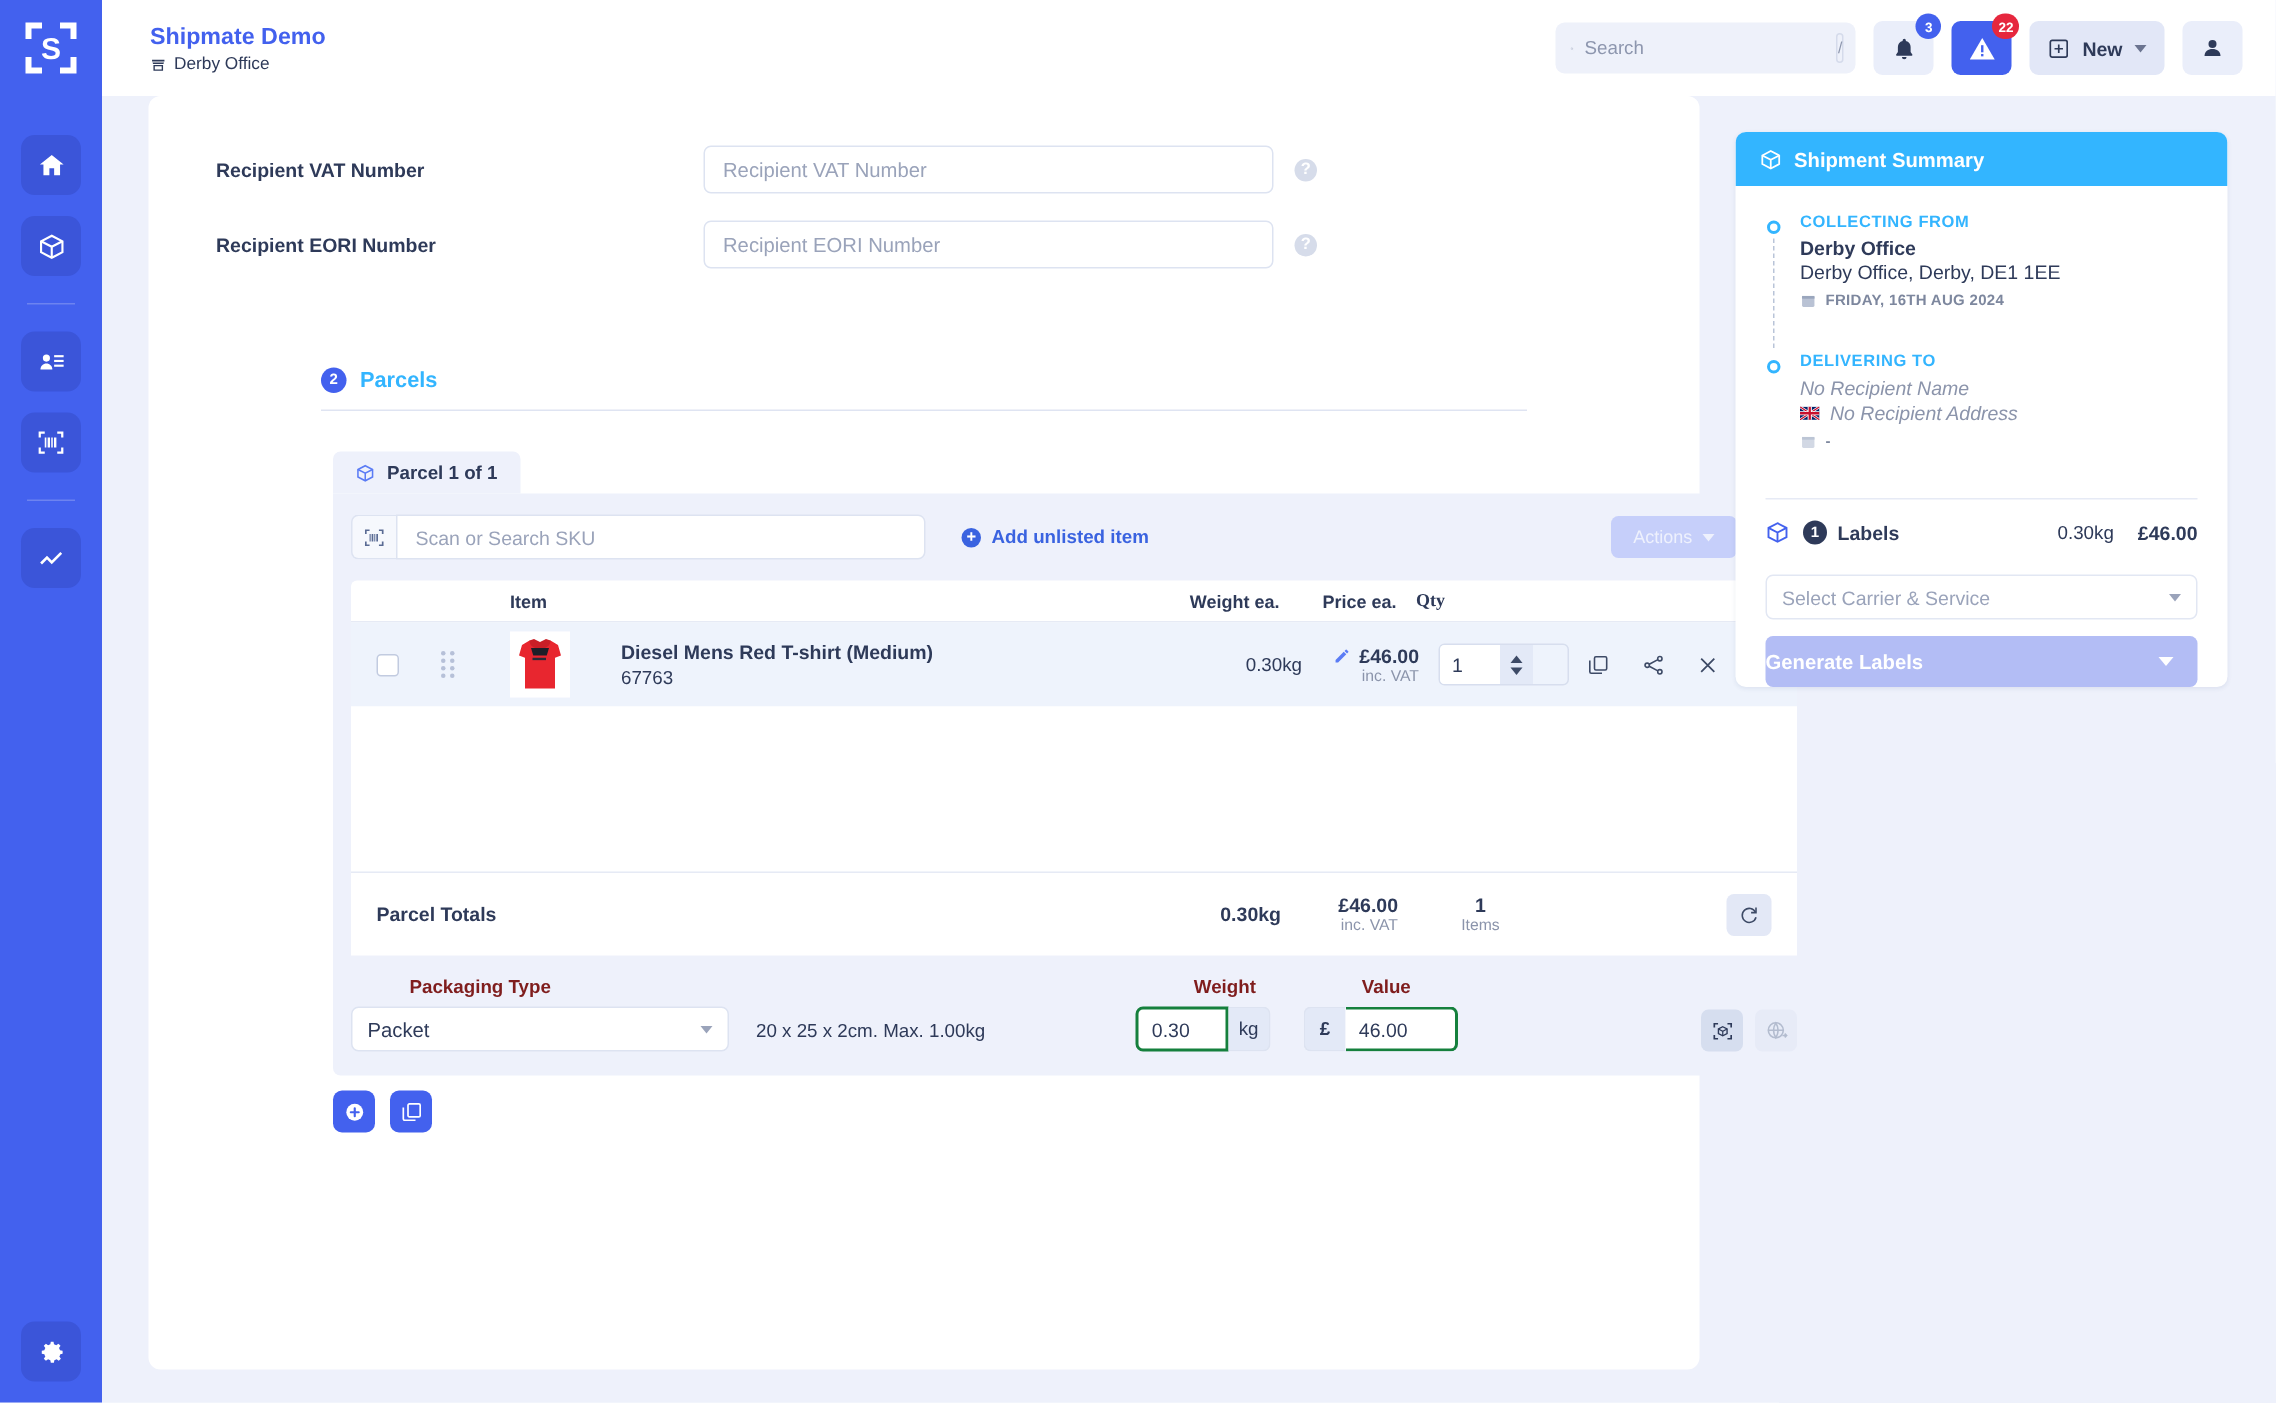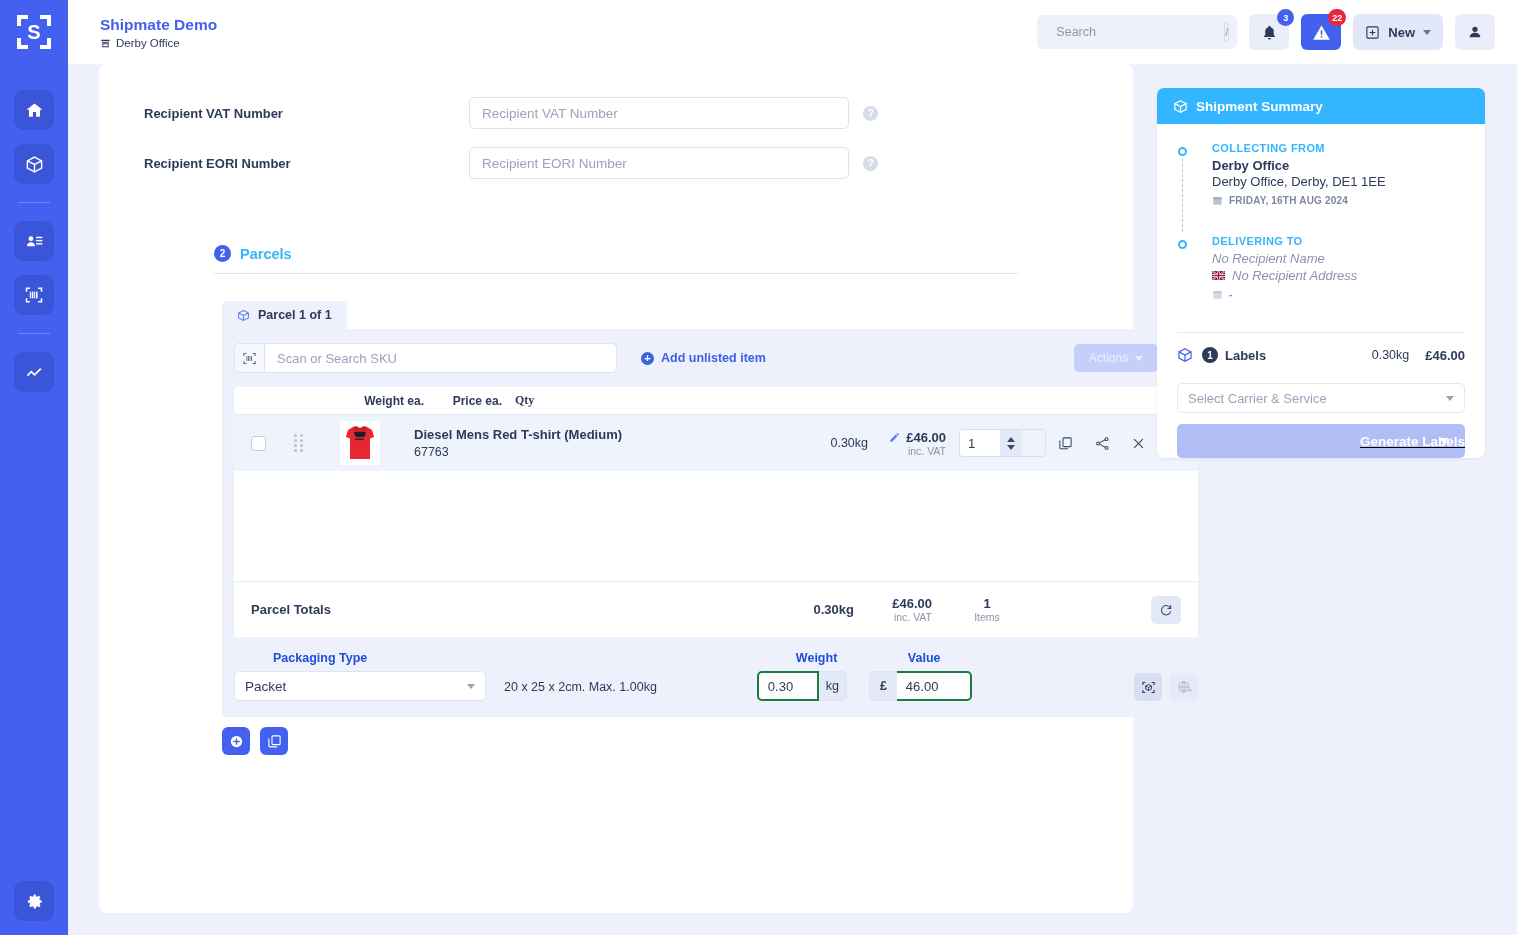--- a/index.html
+++ b/index.html
@@ -179,21 +179,21 @@
     display: flex; align-items: center; height: 56px; background: #fff;
     margin: 0 12px; border-top: 1px solid #e6eaf5;
   }
   .totals-label { font-size: 13px; font-weight: 700; color: #2e3a59; }
   .refresh-btn {
     width: 30px; height: 28px; border-radius: 5px; background: #e3e8f6;
     display: flex; align-items: center; justify-content: center; cursor: pointer;
   }
 
   .pkg-row { display: flex; align-items: flex-end; padding: 14px 12px 16px 12px; }
-  .fld-label { font-size: 12.5px; font-weight: 700; color: #1d4ed8; margin-bottom: 6px; padding-left: 39px; }
+  .fld-label { font-size: 12.5px; font-weight: 700; color: #7f1d1d; margin-bottom: 6px; padding-left: 39px; }
   .select-box {
     width: 252px; height: 30px; border: 1px solid #dde3f1; border-radius: 5px; background: #fff;
     display: flex; align-items: center; padding: 0 10px; cursor: pointer;
   }
   .select-box span { font-size: 13.5px; color: #2e3a59; }
   .sel-caret { margin-left: auto; width:0;height:0;border-left:4px solid transparent;border-right:4px solid transparent;border-top:5px solid #9aa3ba; }
   .pkg-dims { font-size: 12.5px; color: #2e3a59; margin-left: 18px; padding-bottom: 7px; }
   .unit-input { display: flex; height: 30px; }
   .unit-input input {
     border: 2px solid #15803d; border-radius: 5px 0 0 5px; width: 62px; padding: 0 9px;
@@ -221,21 +221,21 @@
   #summary {
     position: absolute; left: 1157px; top: 88px; width: 328px;
     background: #fff; border-radius: 7px; overflow: hidden;
     box-shadow: 0 1px 3px rgba(40,60,120,.08);
   }
   .sum-head {
     height: 36px; background: #33b5ff; display: flex; align-items: center; gap: 8px; padding-left: 16px;
   }
   .sum-head-title { font-size: 13.5px; font-weight: 700; color: #fff; }
   .sum-body { padding: 18px 20px 14px 20px; position: relative; }
-  .leg { display: flex; gap: 24px; position: relative; }
+  .leg { display: flex; gap: 12px; position: relative; }
   .dot-col { width: 11px; flex: none; display: flex; flex-direction: column; align-items: center; padding-top: 5px; }
   .dot {
     width: 9px; height: 9px; border-radius: 50%; border: 2.2px solid #33b5ff; background: #fff; flex: none;
   }
   .dashline { flex: 1; border-left: 1px dashed #b9c4d8; margin: 3px 0; }
   .leg-kicker { font-size: 11px; font-weight: 700; color: #33b5ff; letter-spacing: .4px; }
   .leg-name { font-size: 13px; font-weight: 700; color: #2e3a59; margin-top: 4px; }
   .leg-addr { font-size: 13px; color: #2e3a59; margin-top: 1px; }
   .leg-date { font-size: 10px; font-weight: 700; color: #7d879e; margin-top: 6px; display: flex; align-items: center; gap: 6px; letter-spacing:.2px; }
   .leg-muted { font-size: 13px; color: #8b94ab; font-style: italic; margin-top: 4px; }
@@ -249,21 +249,21 @@
   .pc-word { font-size: 13px; font-weight: 700; color: #2e3a59; margin-left: 7px; }
   .pc-wt { margin-left: auto; font-size: 12.5px; color: #2e3a59; }
   .pc-val { font-size: 13px; font-weight: 700; color: #2e3a59; margin-left: 16px; }
   .carrier-sel {
     margin: 20px 20px 0 20px; height: 30px; border: 1px solid #e2e7f3; border-radius: 5px;
     display: flex; align-items: center; padding: 0 10px; cursor: pointer; background:#fff;
   }
   .carrier-sel span { font-size: 13px; color: #9aa3ba; }
   .gen-btn {
     margin: 11px 20px 0 20px; height: 34px; border-radius: 5px; background: #b3bdf5;
-    display: flex; align-items: center; justify-content: flex-end; position: relative; cursor: pointer; text-decoration: underline;
+    display: flex; align-items: center; justify-content: flex-start; position: relative; cursor: pointer;
   }
   .gen-btn span { font-size: 13.5px; font-weight: 700; color: #fff; }
   .gen-caret { position: absolute; right: 16px; width:0;height:0;border-left:5px solid transparent;border-right:5px solid transparent;border-top:6px solid #fff; }
   .cancel-link {
     text-align: center; font-size: 12.5px; color: #4361ee; padding: 13px 0 17px 0; cursor: pointer;
   }
   .flagbox { width: 13px; height: 9px; position: relative; display:inline-block; flex:none; }
 </style>
 </head>
 <body>
@@ -443,20 +443,21 @@
       <div class="trash-btn">
         <svg width="14" height="14" viewBox="0 0 24 24" fill="none" stroke="#6b7693" stroke-width="1.7">
           <path d="M4 6.5h16M9 6.5V4h6v2.5M6.5 6.5 7.5 21h9l1-14.5"></path>
         </svg>
       </div>
     </div>
 
     <div class="items-area">
       <div class="items-head">
         <div style="width:106px;padding-left:0;"></div>
+        <div style="width:429px;">Item</div>
         <div style="width:84px;text-align:right;">Weight ea.</div>
         <div style="width:78px;text-align:right;">Price ea.</div>
         <div style="width:100px;padding-left:13px;font-family:Liberation Serif, serif;">Qty</div>
       </div>
 
       <div class="item-row">
         <div style="width:49px;display:flex;justify-content:center;">
           <div class="cb"></div>
         </div>
         <div style="width:31px;display:flex;justify-content:center;">

